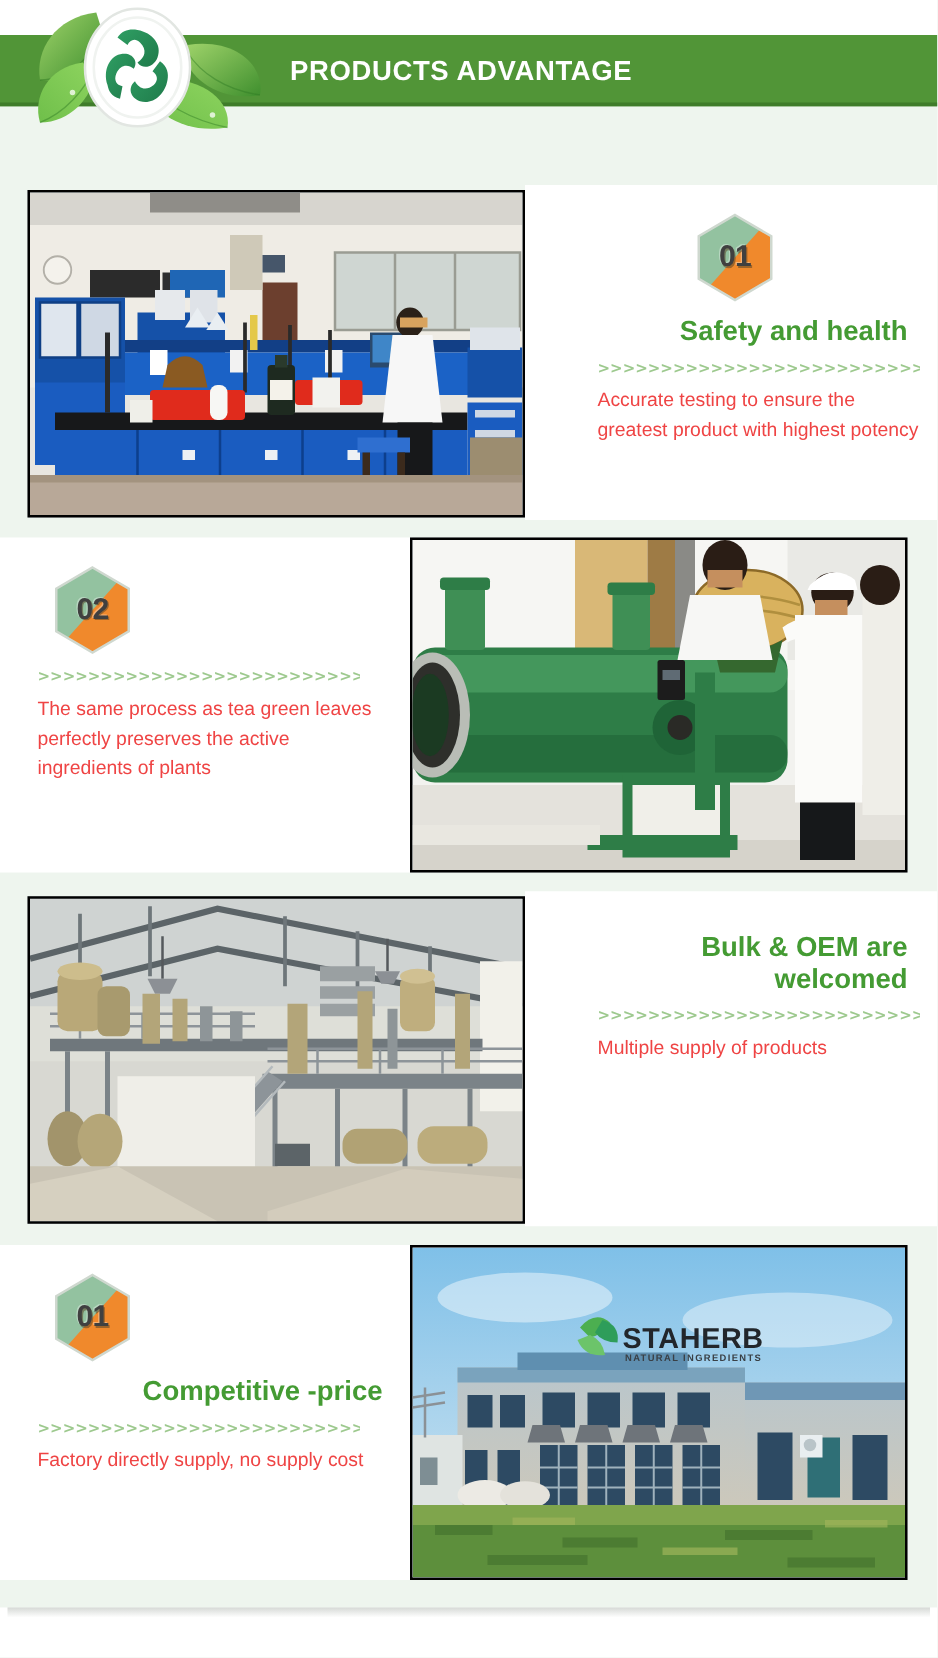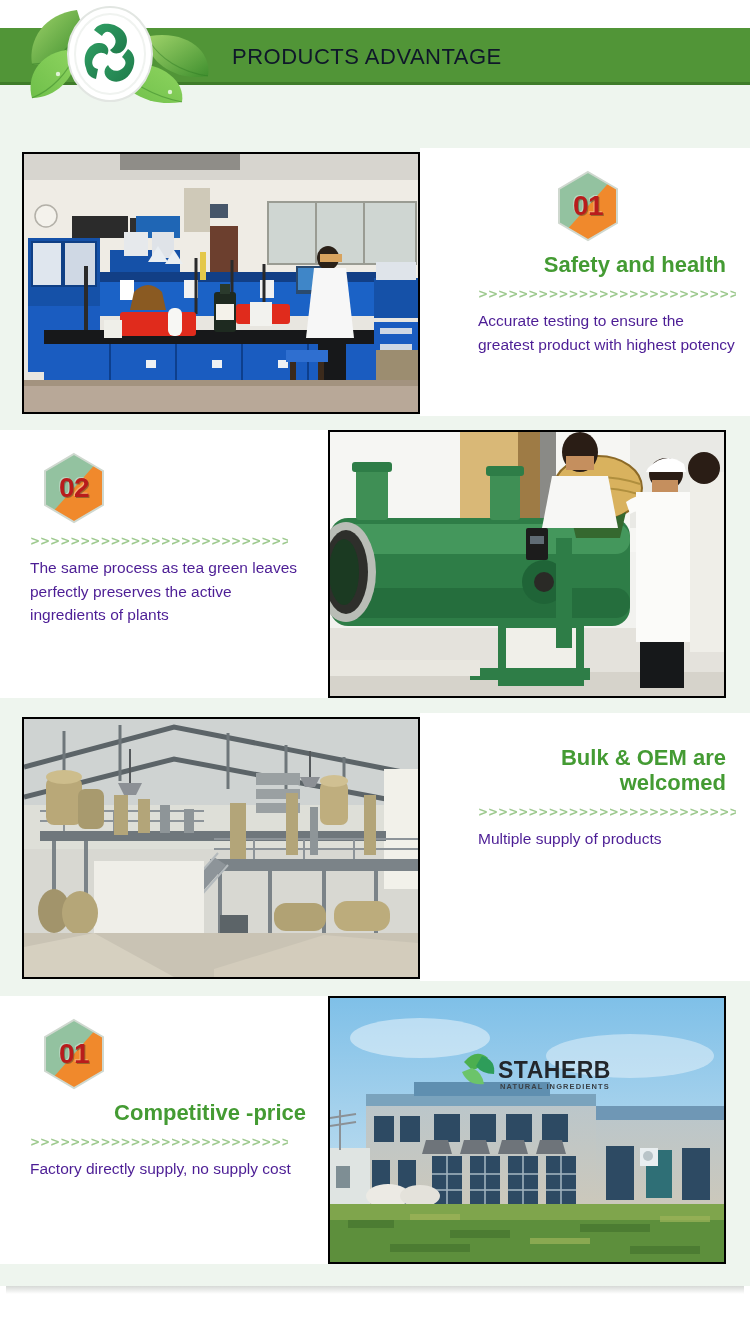--- a/index.html
+++ b/index.html
@@ -29,21 +29,21 @@
 
   
   .header{
     position:absolute;left:0;top:28px;width:750px;height:57px;
     background:#519537;
     border-bottom:3px solid #3f7c2a;
     box-sizing:border-box;
   }
   .header-title{
     position:absolute;left:232px;top:0;height:52px;line-height:57px;
-    color:#0f172a;font-size:22px;font-weight:normal;letter-spacing:.5px;
+    color:#ffffff;font-size:22px;font-weight:bold;letter-spacing:.5px;
     white-space:nowrap;
   }
   .logo{
     position:absolute;left:22px;top:2px;width:190px;height:108px;
   }
   .logo svg{display:block;}
 
   
   .row{position:absolute;left:0;width:750px;}
   .row1{top:148px;height:268px;}
@@ -68,21 +68,21 @@
   .photo-right{right:24px;top:0;width:398px;height:268px;}
 
   
   .badge{position:relative;width:64px;height:72px;}
   .badge-center{margin:0 auto;}
   .badge-left{margin:0 0 0 26px;}
   .badge svg{display:block;}
   .badge-num{
     position:absolute;left:0;top:0;width:64px;height:72px;
     display:flex;align-items:center;justify-content:center;
-    font-size:28px;font-weight:bold;color:#b91c1c;
+    font-size:24px;font-weight:bold;color:#404040;
     text-shadow:1px 1px 0 rgba(90,70,40,.55), -1px -1px 0 rgba(255,255,255,.35);
     letter-spacing:-.5px;
   }
 
   
   .card-title{
     color:#449b33;font-size:22px;font-weight:bold;line-height:1.14;
     margin:10px 0 0 0;
     text-align:right;
   }
@@ -92,21 +92,21 @@
   .chev{
     color:#9dc98e;font-size:12px;line-height:1;letter-spacing:0px;
     margin:11px 0 0 0;white-space:nowrap;overflow:hidden;
     font-family:"DejaVu Sans",sans-serif;
     font-weight:bold;
   }
   .chev-center{margin-left:28px;width:258px;}
   .chev-left{margin-left:14px;width:258px;}
 
   .card-body{
-    color:#4c1d95;font-size:15.5px;line-height:1.52;margin:9px 0 0 0;
+    color:#ef4444;font-size:15.5px;line-height:1.52;margin:9px 0 0 0;
   }
   .body-center{margin-left:28px;width:262px;}
   .body-left{margin-left:14px;width:268px;}
 </style>
 </head>
 <body>
 
 <div class="page">
 
   <div class="page-top-white"></div>

